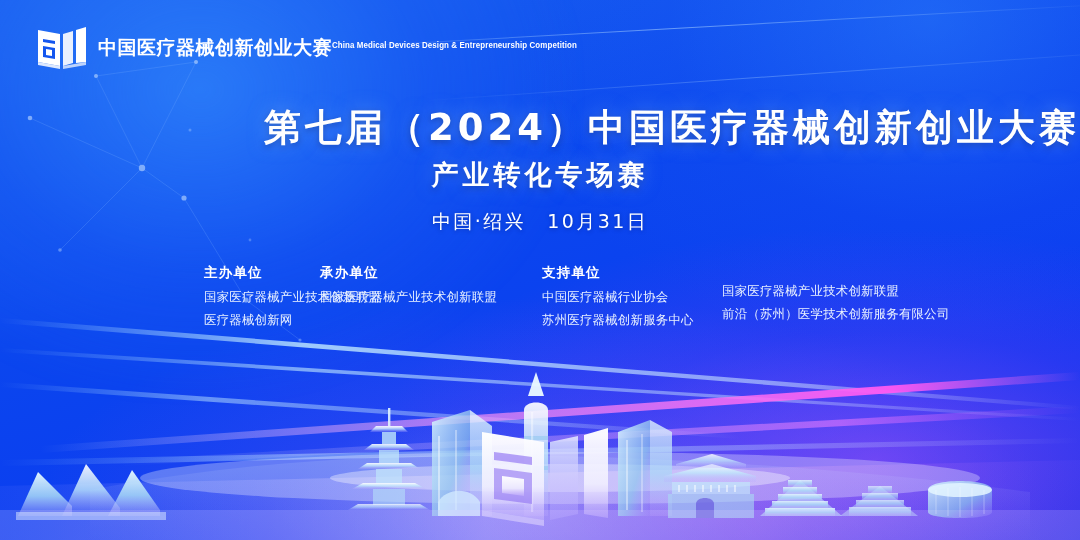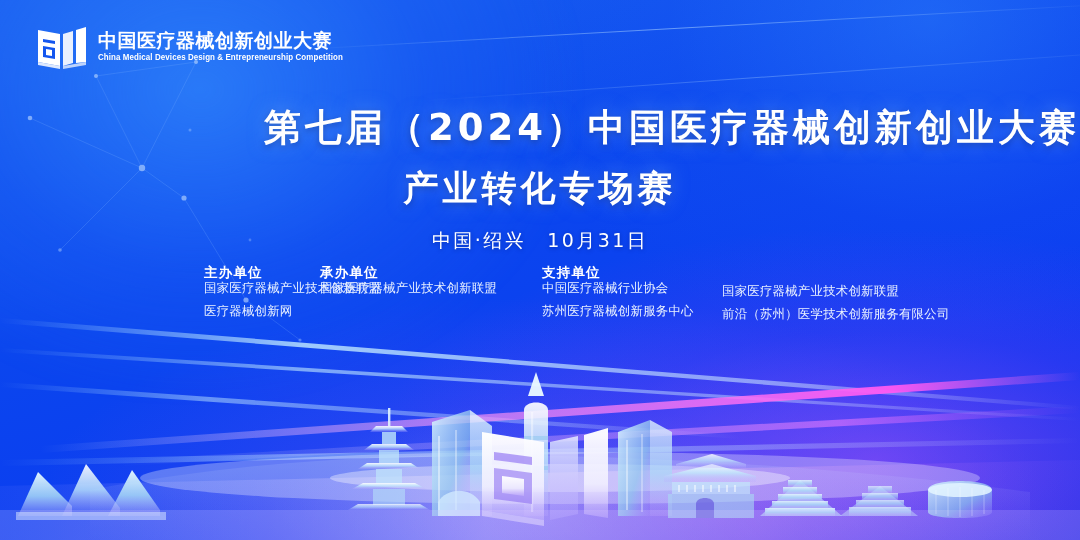--- a/index.html
+++ b/index.html
@@ -40,42 +40,42 @@
 
   
   .rays{position:absolute;left:0;bottom:0;width:1080px;height:230px;}
 
   
   .skyline{position:absolute;left:0;bottom:0;width:1080px;height:200px;}
 
   
   .logo-wrap{position:absolute;left:36px;top:22px;display:flex;align-items:center;gap:10px;}
   .logo-mark{width:52px;height:50px;flex:0 0 auto;}
-  .logo-text{display:flex;flex-direction:column;justify-content:center;line-height:1;}
+  .logo-text{display:flex;flex-direction:row;justify-content:center;line-height:1;}
   .logo-cn{
     font-size:19px;font-weight:700;color:#ffffff;letter-spacing:.5px;
     font-family:"DejaVu Sans","Liberation Sans",sans-serif;white-space:nowrap;
   }
   .logo-en{
     margin-top:4px;font-size:8.2px;font-weight:700;color:#ffffff;
     letter-spacing:.1px;white-space:nowrap;transform:scaleX(.97);transform-origin:left center;
   }
 
   
   .titles{position:absolute;left:0;right:0;top:104px;text-align:center;}
   .title-main{
     font-family:"DejaVu Sans","Liberation Sans",sans-serif;
     font-size:37px;font-weight:700;color:#ffffff;letter-spacing:4px;
     text-shadow:0 0 18px rgba(120,180,255,.55),0 2px 6px rgba(0,20,90,.45);
     white-space:nowrap;line-height:1.32;text-align:right;
   }
   .title-sub{
-    margin-top:12px;
+    margin-top:4px;
     font-family:"DejaVu Sans","Liberation Sans",sans-serif;
-    font-size:35px;font-weight:700;color:#ffffff;letter-spacing:4px;
+    font-size:27px;font-weight:700;color:#ffffff;letter-spacing:4px;
     text-shadow:0 0 18px rgba(120,180,255,.55),0 2px 6px rgba(0,20,90,.45);
     white-space:nowrap;line-height:1.32;
   }
   .title-place{
     margin-top:17px;
     font-family:"DejaVu Sans","Liberation Sans",sans-serif;
     font-size:19px;font-weight:400;color:#ffffff;letter-spacing:2.4px;
     text-shadow:0 1px 4px rgba(0,20,90,.4);white-space:nowrap;
   }
 
@@ -85,21 +85,21 @@
     display:flex;justify-content:center;align-items:flex-start;
     font-family:"DejaVu Sans","Liberation Sans",sans-serif;
   }
   .org-col{display:flex;flex-direction:column;}
   .org-col.c1{width:232px;padding-left:116px;}
   .org-col.c2{width:222px;}
   .org-col.c3{width:180px;}
   .org-col.c4{width:270px;padding-top:21px;}
   .org-head{
     font-size:13.5px;font-weight:700;color:#ffffff;letter-spacing:1.2px;
-    margin-bottom:0;white-space:nowrap;
+    margin-bottom:9px;white-space:nowrap;
   }
   .org-item{
     font-size:12.4px;font-weight:400;color:#eaf2ff;letter-spacing:.25px;
     line-height:1;margin-bottom:11px;white-space:nowrap;
   }
   .org-col.c4 .org-item{margin-bottom:11px;}
 </style>
 </head>
 <body>
 

